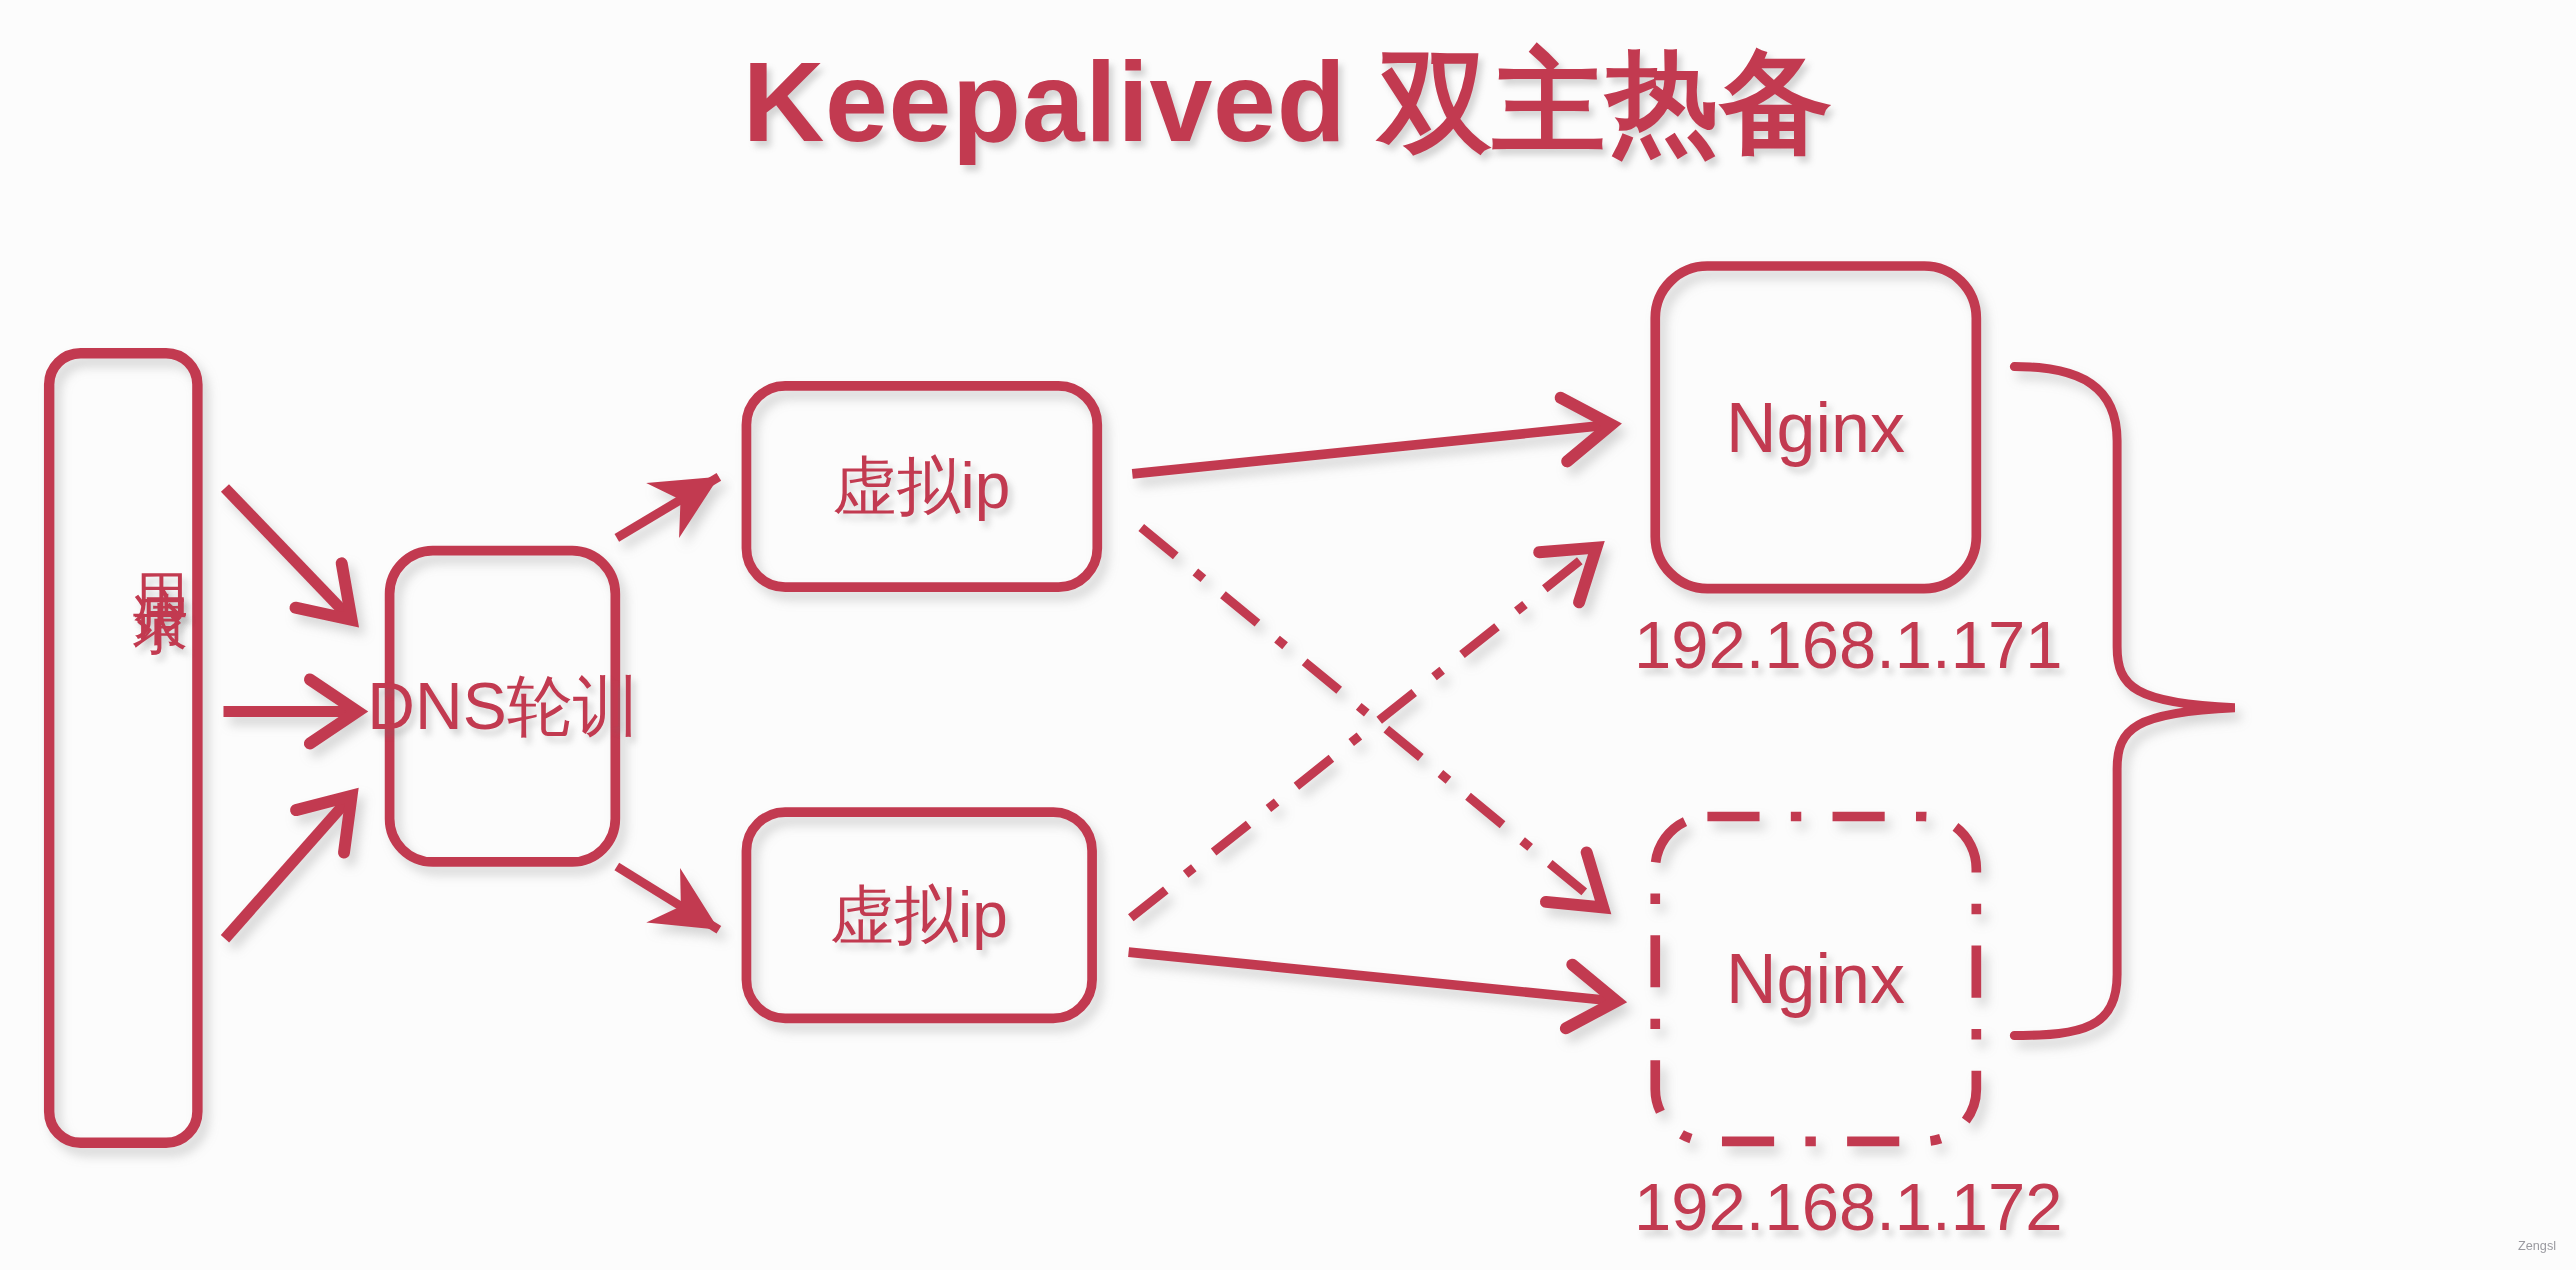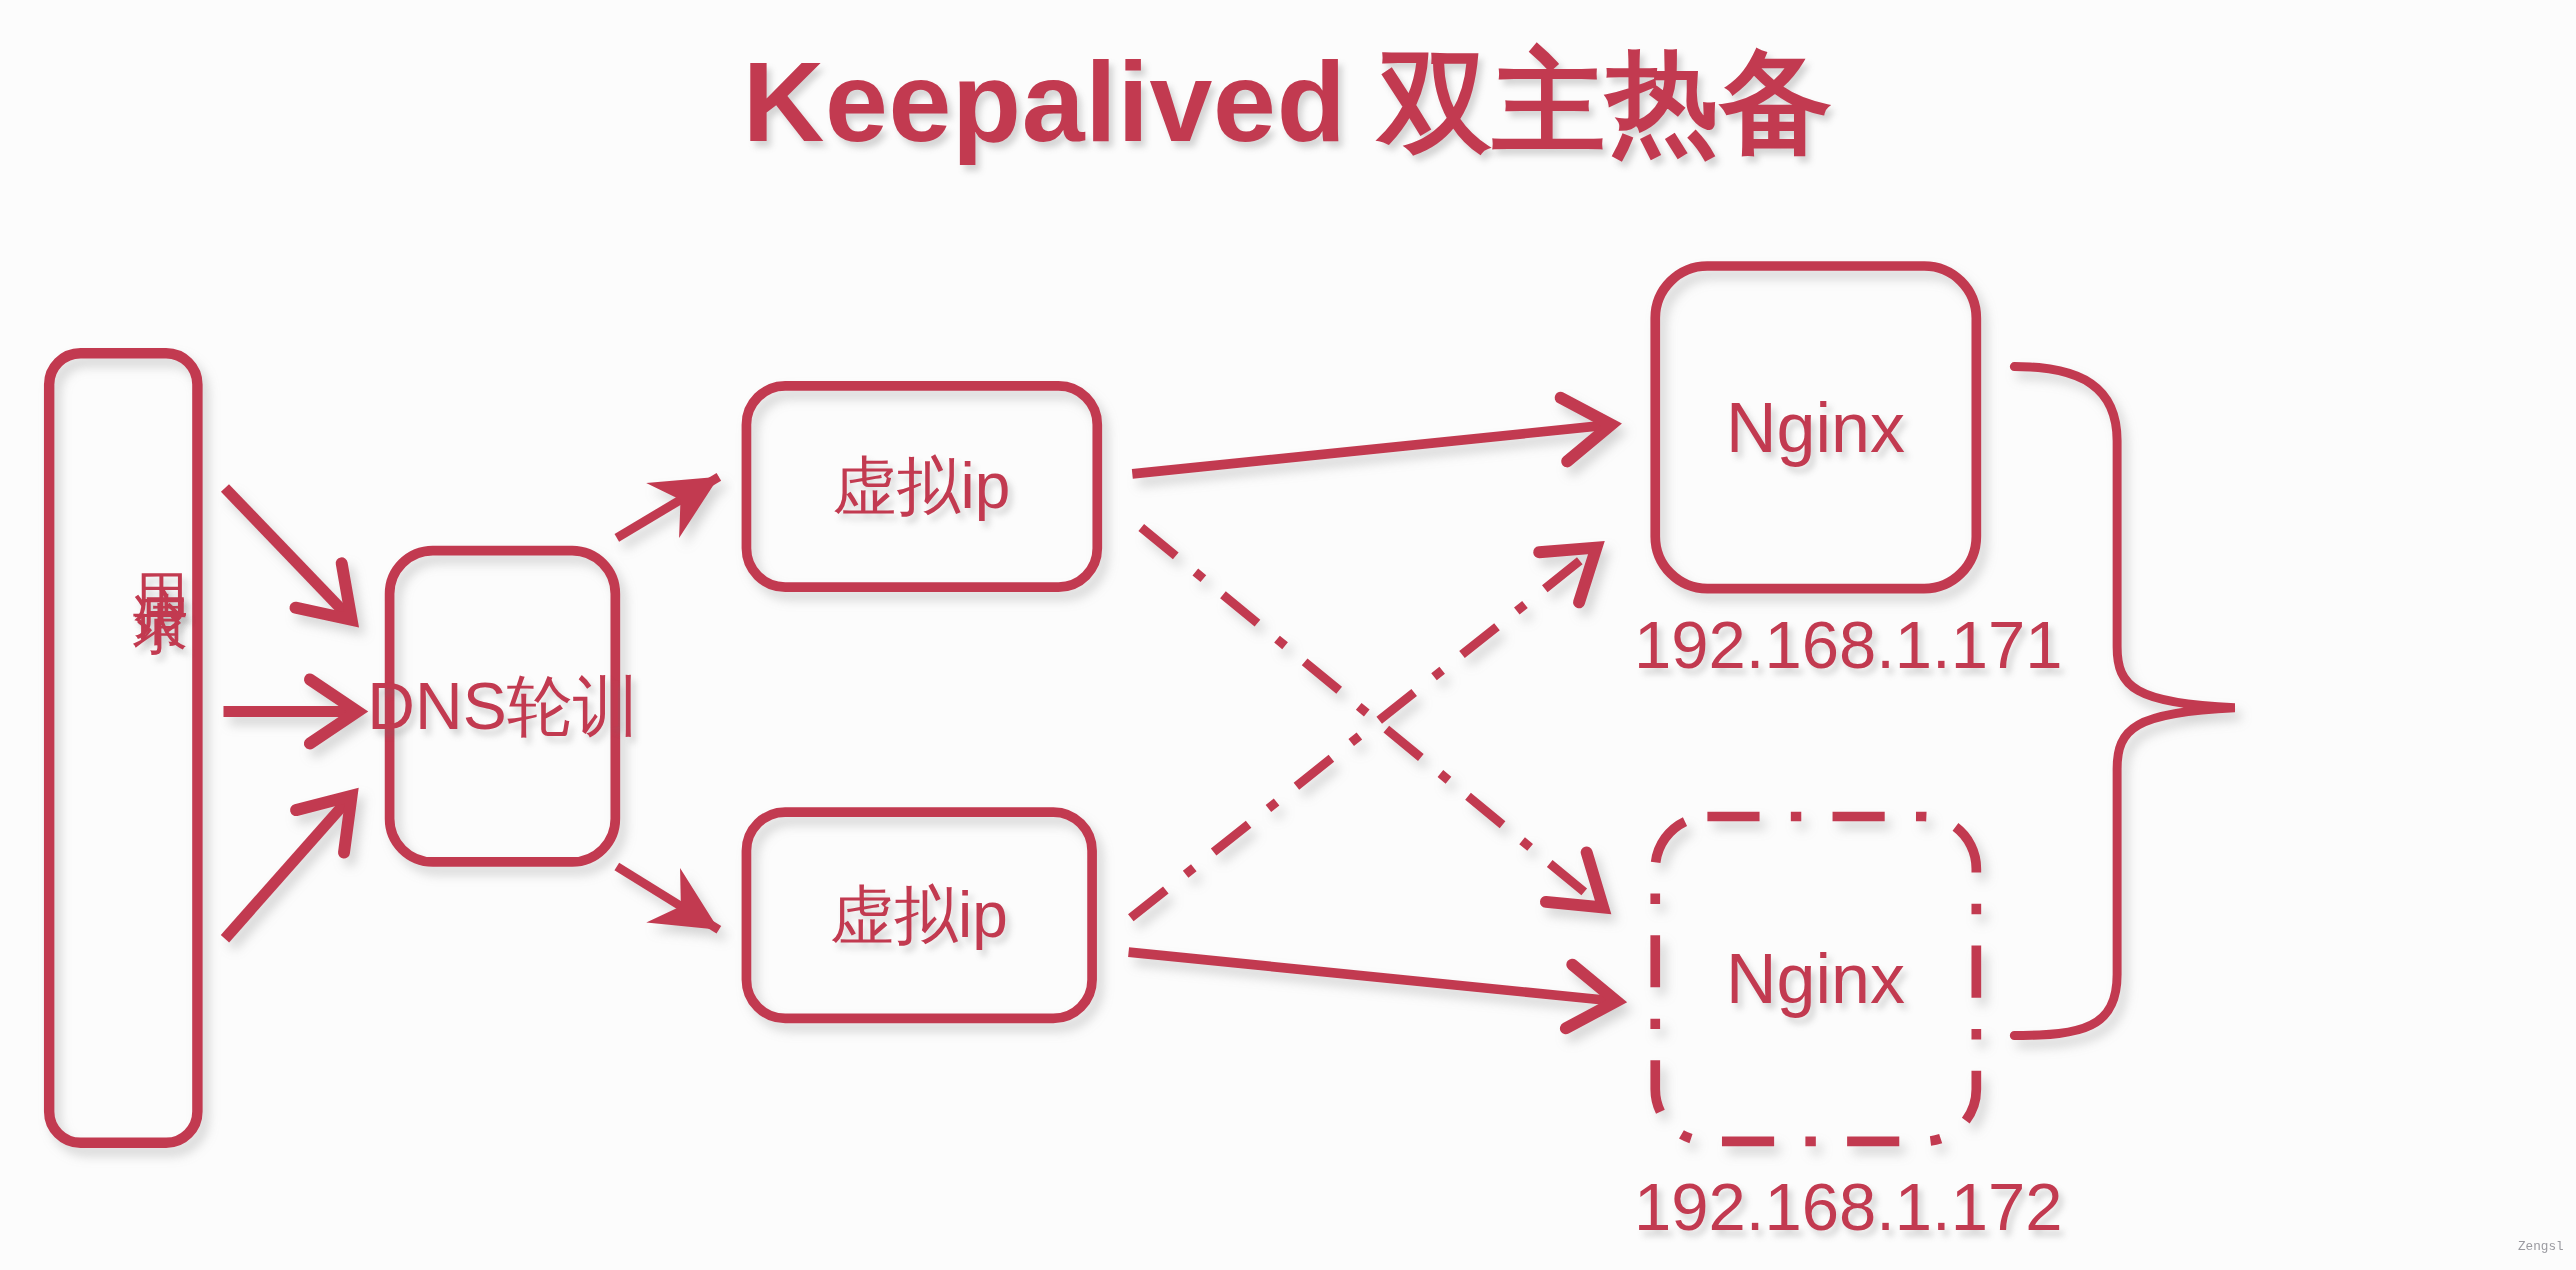--- a/index.html
+++ b/index.html
@@ -34,21 +34,21 @@
   .vip-label-bottom{left:746px;top:812px;width:346px;height:206px;font-size:64px;font-weight:500;}
   .nginx-label-top{left:1655px;top:266px;width:321px;height:323px;font-size:70px;font-weight:500;}
   .nginx-label-bottom{left:1655px;top:816px;width:321px;height:325px;font-size:70px;font-weight:500;}
   .vip-cap-top{left:647px;top:633px;font-size:67px;font-weight:500;}
   .vip-cap-bottom{left:647px;top:1055px;font-size:67px;font-weight:500;}
   .ip-top{left:1634px;top:606px;font-size:67px;font-weight:500;}
   .ip-bottom{left:1634px;top:1168px;font-size:67px;font-weight:500;}
   .brace-label{left:2254px;top:669px;font-size:69px;letter-spacing:1.5px;font-weight:500;}
   .watermark{
     left:2518px;top:1239px;font-size:12.7px;color:#9a9aa0;
-    font-family:Liberation Mono, monospace;
+    font-family:Liberation Sans, sans-serif;
     text-shadow:none;
   }
 </style>
 </head>
 <body>
 
 <div class="stage">
 
   <svg class="shapes" viewBox="0 0 3458 1706" aria-hidden="true">
     <defs>

